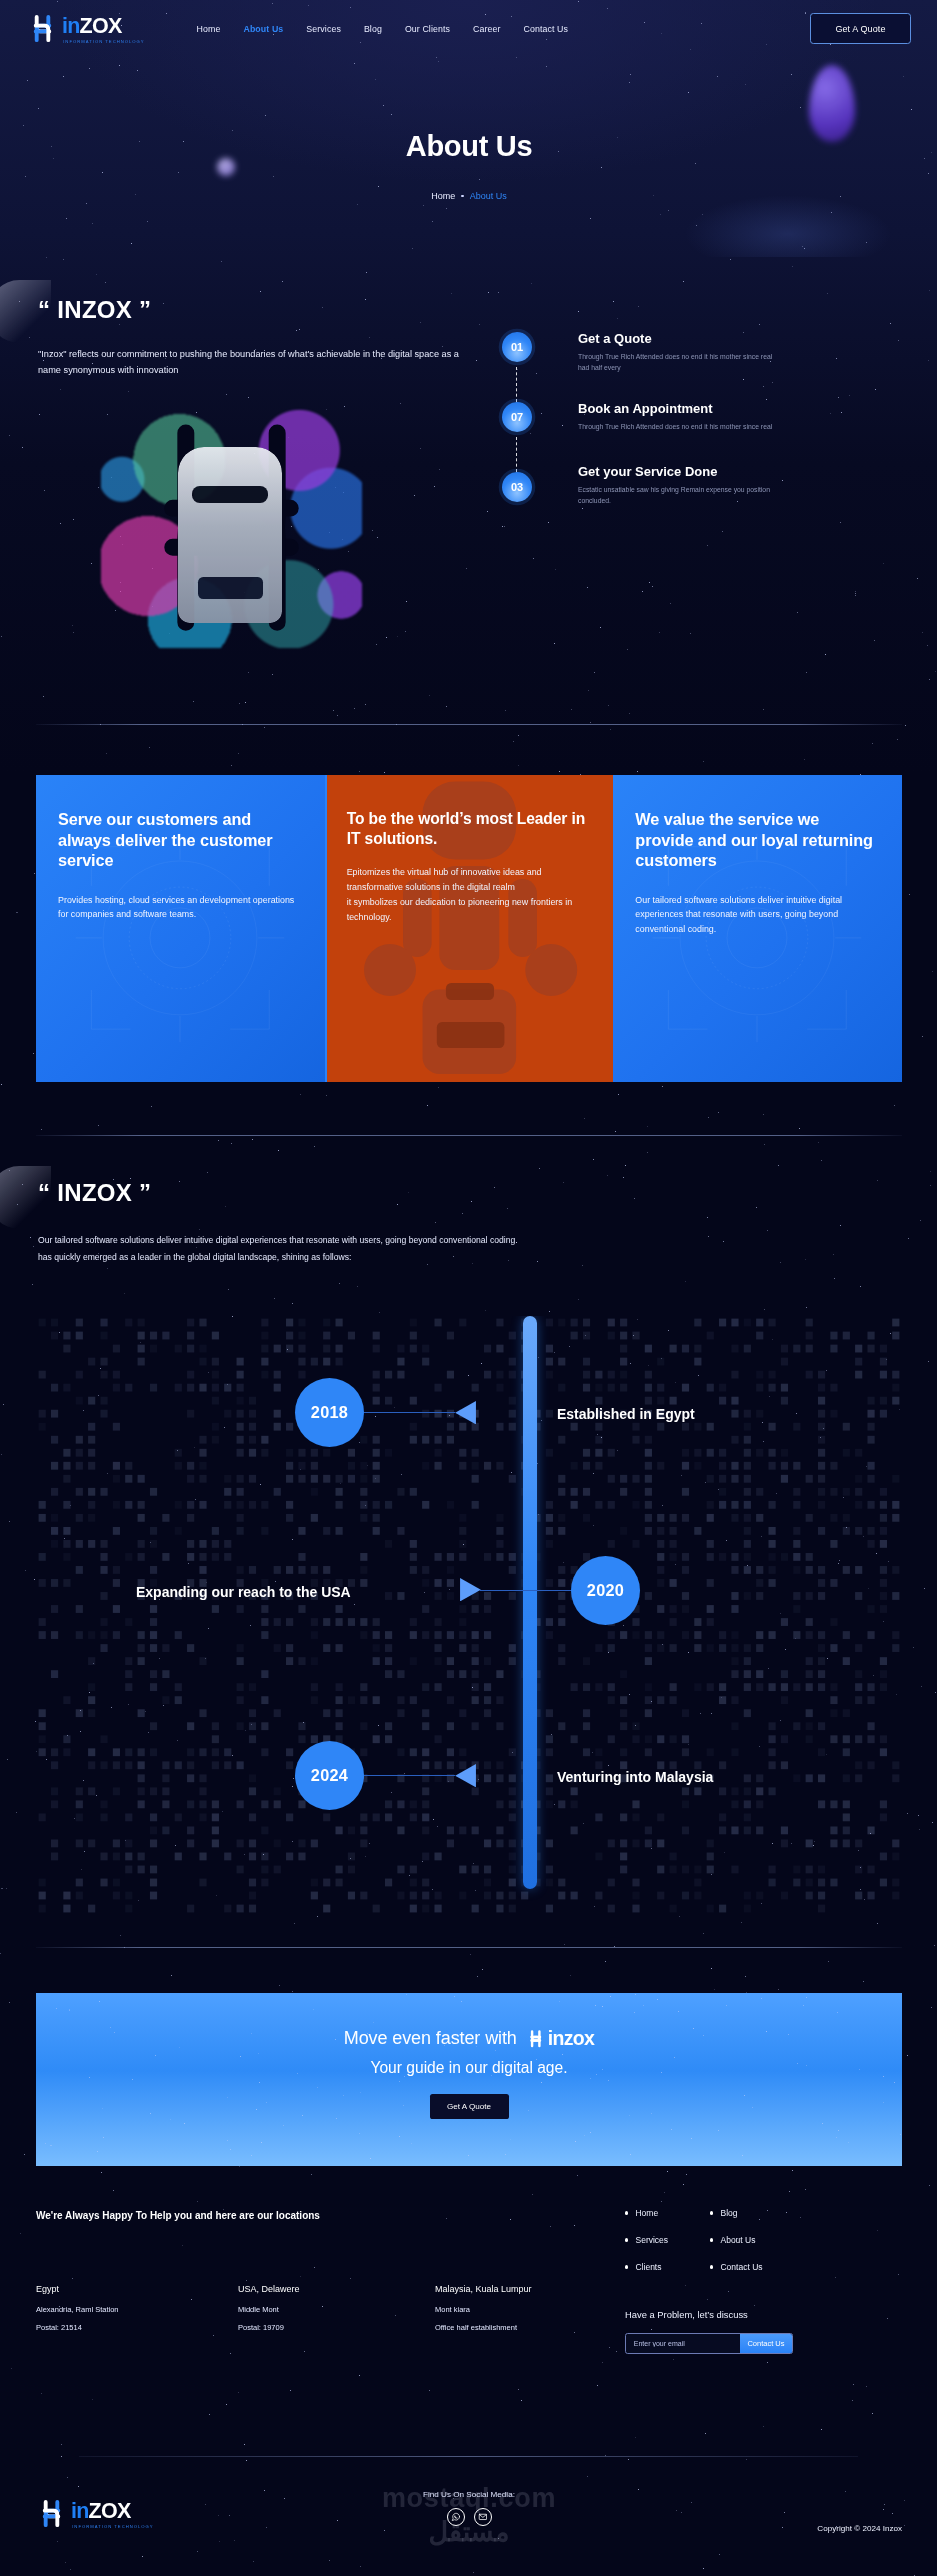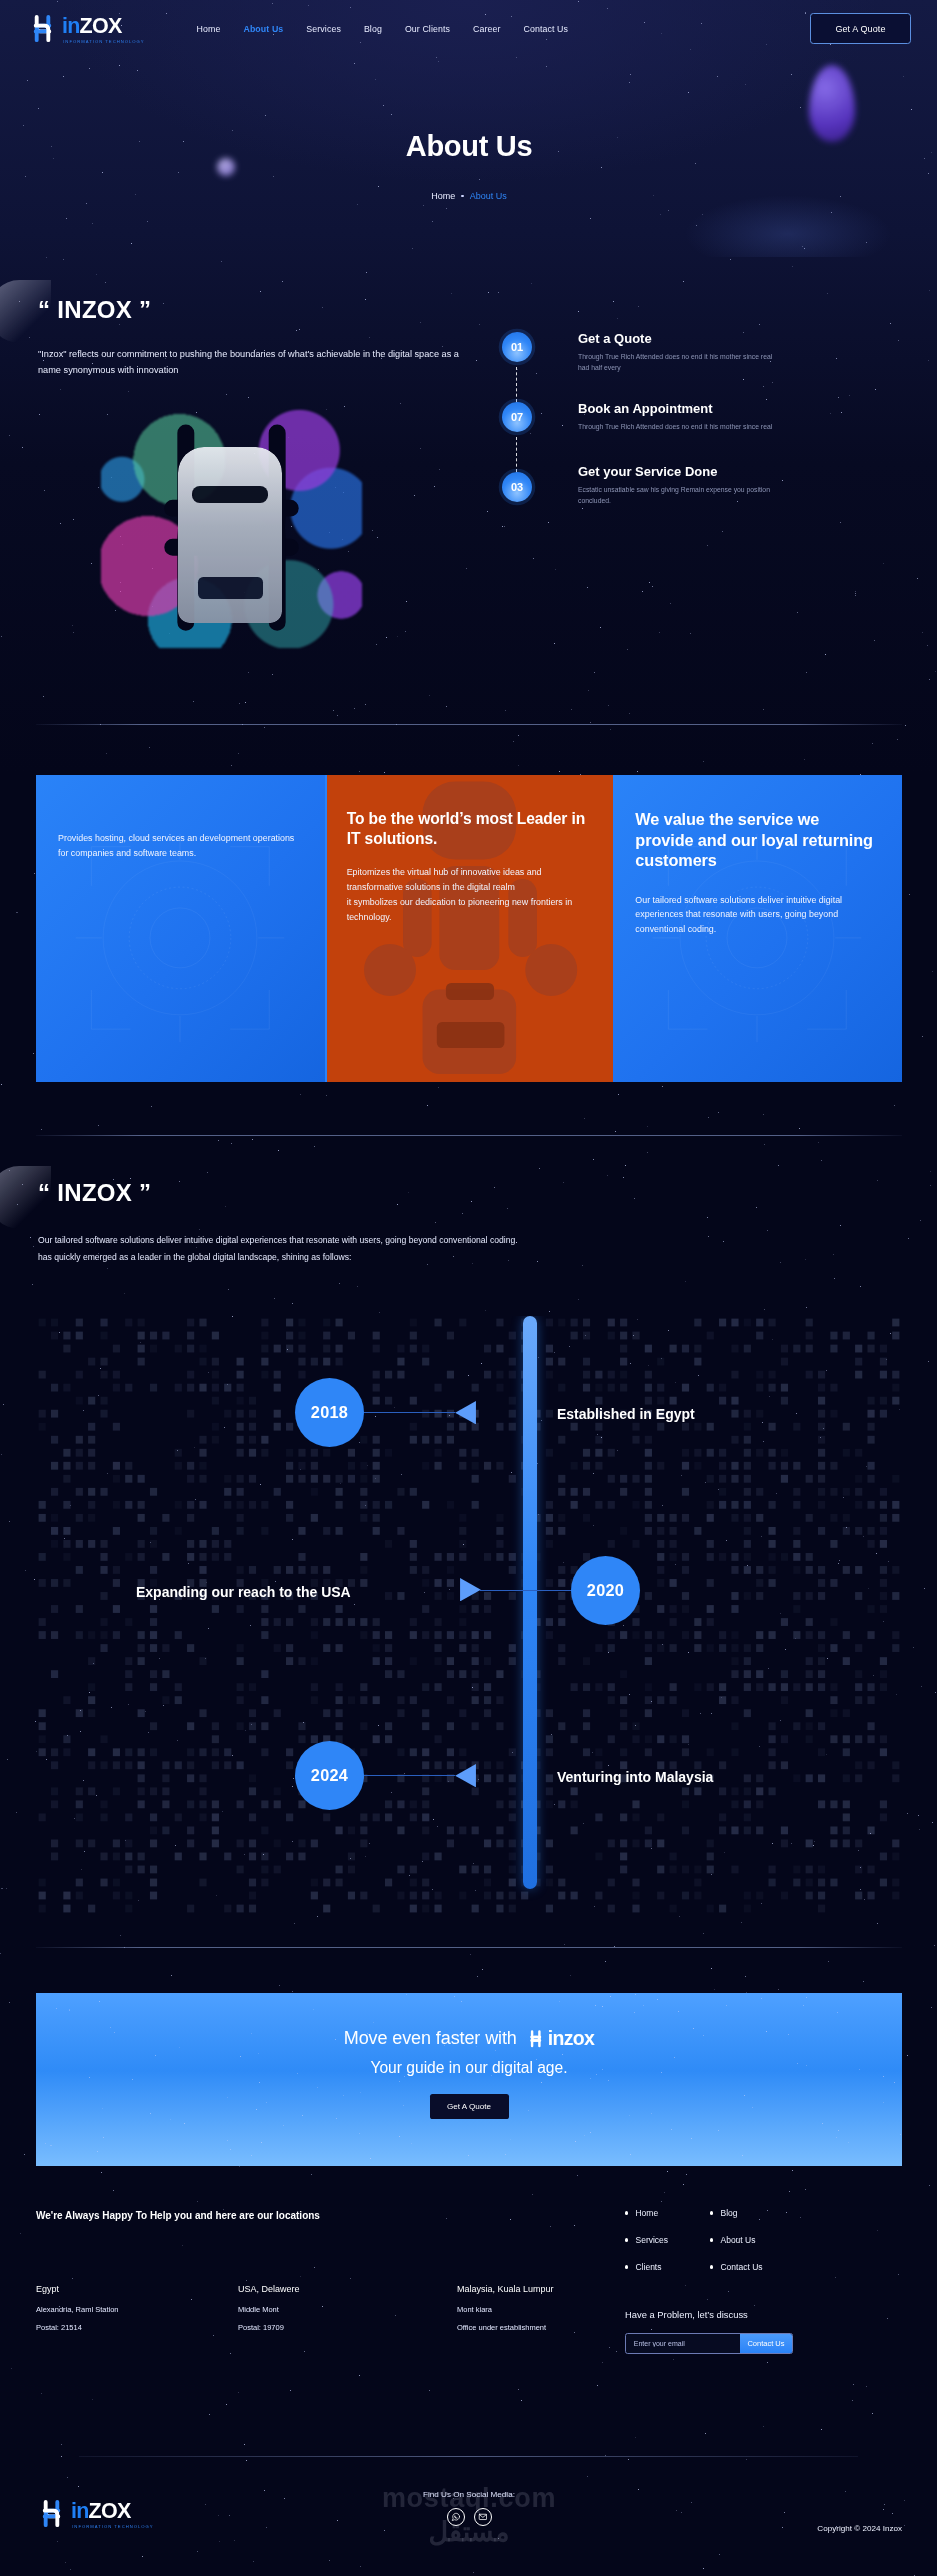--- a/index.html
+++ b/index.html
@@ -1187,20 +1187,21 @@
   <div class="card blue">
     <svg class="tech" viewBox="0 0 443 472">
       <g stroke="#ffffff" fill="none" stroke-width="1">
         <circle cx="221" cy="250" r="118" opacity=".35"></circle>
         <circle cx="221" cy="250" r="78" opacity=".5" stroke-dasharray="3 4"></circle>
         <circle cx="221" cy="250" r="46" opacity=".4"></circle>
         <path d="M221 90 V130 M221 370 V410 M61 250 H101 M341 250 H381" opacity=".5"></path>
         <path d="M85 330 V390 H145 M358 330 V390 H298 M85 170 V110 H145 M358 170 V110 H298" opacity=".45"></path>
       </g>
     </svg>
+    <h3>Serve our customers and always deliver the customer service</h3>
     <p>Provides hosting, cloud services an development operations for companies and software teams.</p>
   </div>
 
   <div class="card dark">
     <div class="card-accent"></div>
     <svg class="tech" viewBox="0 0 444 472">
       <g fill="#2a3568" opacity=".55">
         <rect x="150" y="10" width="144" height="120" rx="50"></rect>
         <rect x="176" y="140" width="92" height="160" rx="24"></rect>
         <rect x="120" y="160" width="44" height="120" rx="22"></rect>
@@ -2797,24 +2798,24 @@
   <div class="f-loc" style="left:36px;">
     <h4>Egypt</h4>
     <p>Alexandria, Raml Station</p>
     <p>Postal: 21514</p>
   </div>
   <div class="f-loc" style="left:238px;">
     <h4>USA, Delawere</h4>
     <p>Middle Mont</p>
     <p>Postal: 19709</p>
   </div>
-  <div class="f-loc" style="left:457px;">
+  <div class="f-loc" style="left:435px;">
     <h4>Malaysia, Kuala Lumpur</h4>
     <p>Mont kiara</p>
-    <p>Office under establishment</p>
+    <p>Office half establishment</p>
   </div>
 
   <ul class="f-links">
     <li>
         <span class="bullet"></span>
         <span>Home</span>
       </li>
     <li>
         <span class="bullet"></span>
         <span>Blog</span>

